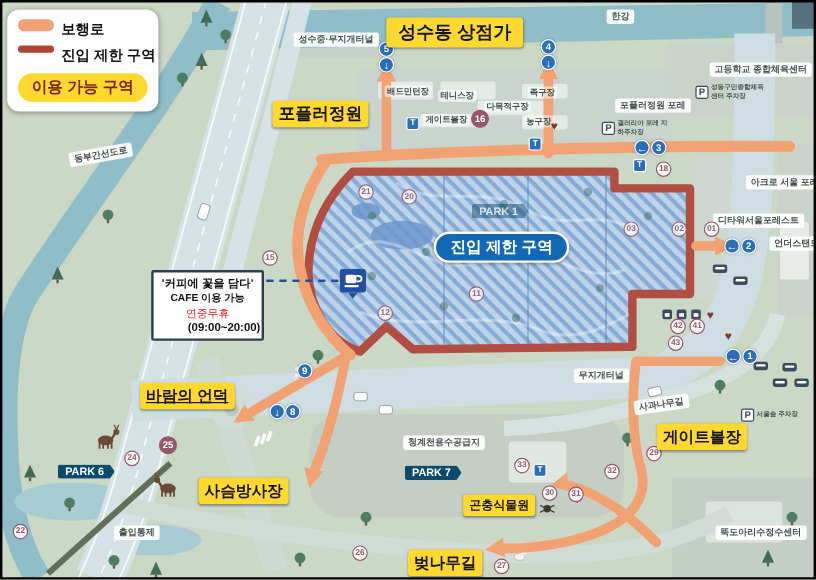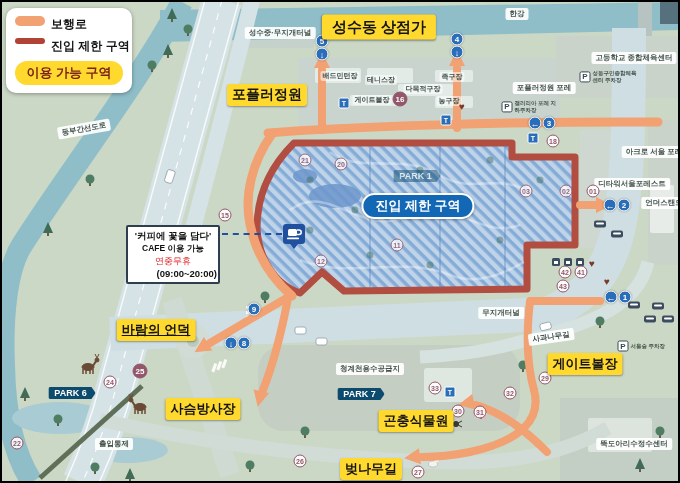--- a/index.html
+++ b/index.html
@@ -300,21 +300,21 @@
       <polygon points="0,-10 8,6 -8,6" transform="translate(468,403) rotate(-102)"></polygon>
       <polygon points="0,-10 8,6 -8,6" transform="translate(602,205) rotate(90)"></polygon>
     </g>
   </svg>
 
   <div id="anno">
       <div class="ylabel" style="left: 379px; top: 27px; font-size: 15px; padding: 3px 10px;">성수동 상점가</div>
       <div class="ylabel" style="left: 267px; top: 95px; font-size: 14px;">포플러정원</div>
       <div class="ylabel" style="left: 156px; top: 330px; font-size: 13px; text-decoration: underline;">바람의 언덕</div>
       <div class="ylabel" style="left: 203px; top: 409px; font-size: 13px;">사슴방사장</div>
-      <div class="ylabel" style="left: 416px; top: 421px; font-size: 13px;">곤충식물원</div>
+      <div class="ylabel" style="left: 416px; top: 421px; font-size: 10px;">곤충식물원</div>
       <div class="ylabel" style="left: 371px; top: 469px; font-size: 13px;">벚나무길</div>
       <div class="ylabel" style="left: 585px; top: 364px; font-size: 13px;">게이트볼장</div>
       <div class="chip" style="left: 517px; top: 14px;">한강</div>
       <div class="chip" style="left: 280px; top: 33px;">성수중·무지개터널</div>
       <div class="chip" style="left: 634px; top: 58px;">고등학교 종합체육센터</div>
       <div class="chip" style="left: 544px; top: 88px;">포플러정원 포레</div>
       <div class="chip" style="left: 632px; top: 136px; margin-top: 48px;">디타워서울포레스트</div>
       <div class="chip" style="left: 654px; top: 152px;">아크로 서울 포레</div>
       <div class="chip" style="left: 664px; top: 203px;">언더스탠드</div>
       <div class="chip" style="left: 501px; top: 313px;">무지개터널</div>

